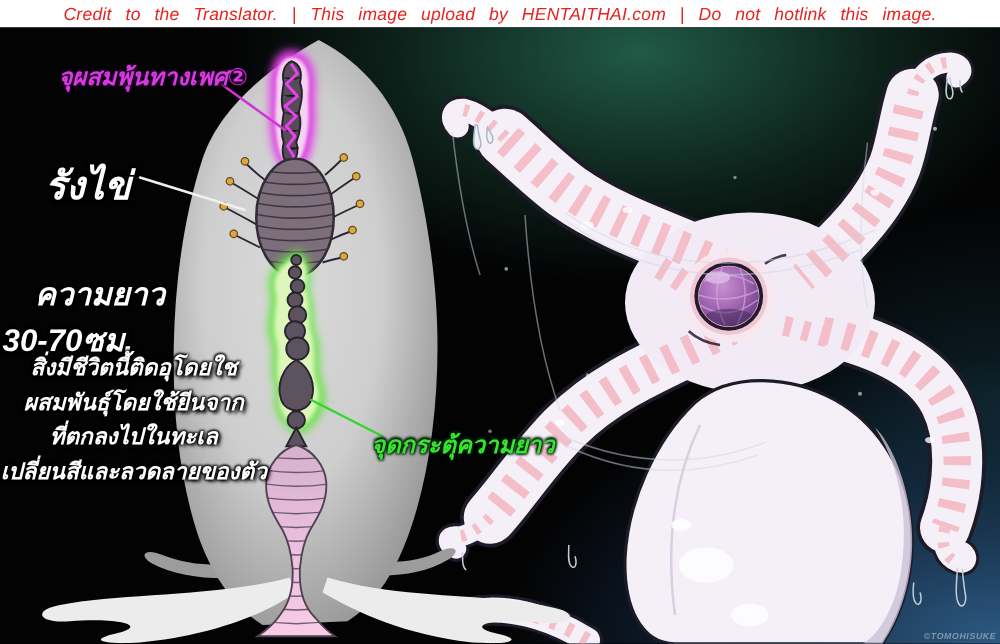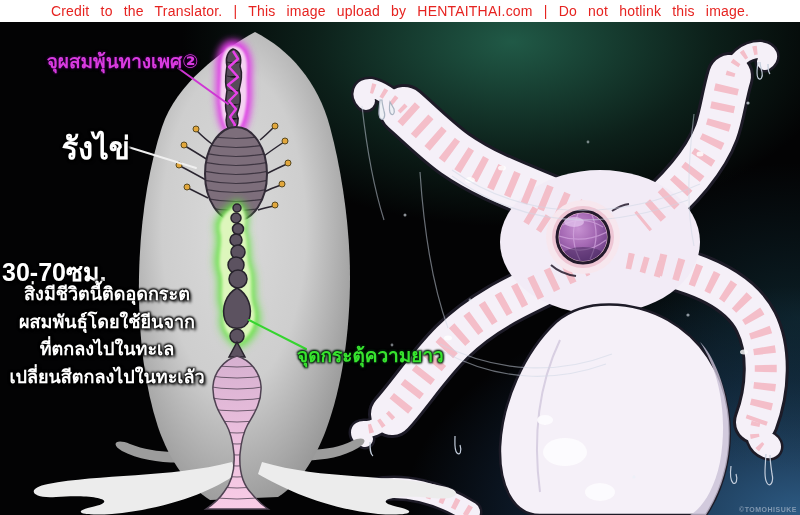--- a/index.html
+++ b/index.html
@@ -1,31 +1,31 @@
 <!DOCTYPE html>
 <html><head>
 <meta charset="utf-8">
 <style>
   html,body{margin:0;padding:0;width:800px;height:515px;overflow:hidden;background:#000;}
   body{font-family:"Liberation Sans","DejaVu Sans",sans-serif;}
-  .frame{position:relative;width:800px;height:515px;}
+  .frame{position:relative;width:800px;height:515px;font-style:italic;}
   .header{position:absolute;top:0;left:0;width:800px;height:22px;background:#ffffff;
     display:flex;align-items:center;justify-content:center;}
   .header .credit{color:#e62320;font-size:14px;font-weight:500;word-spacing:7px;letter-spacing:.2px;white-space:nowrap;}
   .canvas{position:absolute;top:22px;left:0;width:800px;height:493px;overflow:hidden;
     background:
       radial-gradient(55% 50% at 64% 4%, rgba(34,94,74,.95) 0%, rgba(20,56,44,.55) 45%, rgba(0,0,0,0) 75%),
       radial-gradient(42% 45% at 100% 60%, rgba(22,64,78,.45) 0%, rgba(0,0,0,0) 70%),
       radial-gradient(62% 58% at 100% 100%, rgba(47,95,138,.95) 0%, rgba(26,55,88,.55) 48%, rgba(0,0,0,0) 80%),
       #030304;}
   svg{position:absolute;top:0;left:0;}
   .lbl{position:absolute;font-weight:bold;white-space:nowrap;}
   .lbl-magenta{left:30px;top:24px;width:185px;text-align:center;font-size:19px;color:#d93ae0;
     text-shadow:1px 1px 2px #20002a,-1px -1px 2px #20002a,1px -1px 2px #20002a,-1px 1px 2px #20002a;}
-  .lbl-ovary{left:20px;top:101px;width:110px;text-align:right;font-size:31px;color:#ffffff;
+  .lbl-ovary{left:36px;top:101px;width:110px;text-align:left;font-size:31px;color:#ffffff;
     text-shadow:2px 2px 3px #000,-1px -1px 2px #000,1px -1px 2px #000,-1px 1px 2px #000;}
   .lbl-length{left:2px;top:193px;width:156px;text-align:center;font-size:25px;color:#ffffff;
     text-shadow:2px 2px 3px #000,-1px -1px 2px #000,1px -1px 2px #000,-1px 1px 2px #000;}
   .lbl-lenval{left:2px;top:230px;width:156px;text-align:left;font-size:25px;color:#ffffff;
     text-shadow:2px 2px 3px #000,-1px -1px 2px #000,1px -1px 2px #000,-1px 1px 2px #000;}
   .desc{position:absolute;left:0;top:259px;width:214px;text-align:center;color:#ffffff;
     font-size:18px;font-weight:bold;line-height:27.5px;
     text-shadow:2px 2px 3px #000,-1px -1px 2px #000,1px -1px 2px #000,-1px 1px 2px #000;}
   .lbl-green{left:297px;top:318px;font-size:19px;color:#37e42e;
     text-shadow:1px 1px 2px #03200a,-1px -1px 2px #03200a,1px -1px 2px #03200a,-1px 1px 2px #03200a;}
@@ -326,24 +326,25 @@
 
       <g stroke-linecap="round">
         <path d="M 178 46 L 228 82" stroke="#cf35d4" stroke-width="2"></path>
         <path d="M 112 120 L 196 146" stroke="#f0f0f0" stroke-width="2"></path>
         <path d="M 249 298 L 306 327" stroke="#35d42f" stroke-width="2"></path>
       </g>
     </svg>
 
     <div class="lbl lbl-magenta">จุผสมพุ้นทางเพศ②</div>
     <div class="lbl lbl-ovary">รังไข่</div>
+    <div class="lbl lbl-length">ความยาว</div>
     <div class="lbl lbl-lenval">30-70ซม.</div>
     <div class="desc">
-      <div>สิ่งมีชีวิตนี้ติดอุดกระต</div>
+      <div>สิ่งมีชีวิตนี้ติดอุโดยใช</div>
       <div>ผสมพันธุ์โดยใช้ยีนจาก</div>
       <div>ที่ตกลงไปในทะเล</div>
-      <div>เปลี่ยนสีตกลงไปในทะเลัว</div>
+      <div>เปลี่ยนสีและลวดลายของตัว</div>
     </div>
     <div class="lbl lbl-green">จุดกระตุ้ความยาว</div>
     <div class="watermark">©TOMOHISUKE</div>
 
   </div>
 </div>
 
 </body></html>

